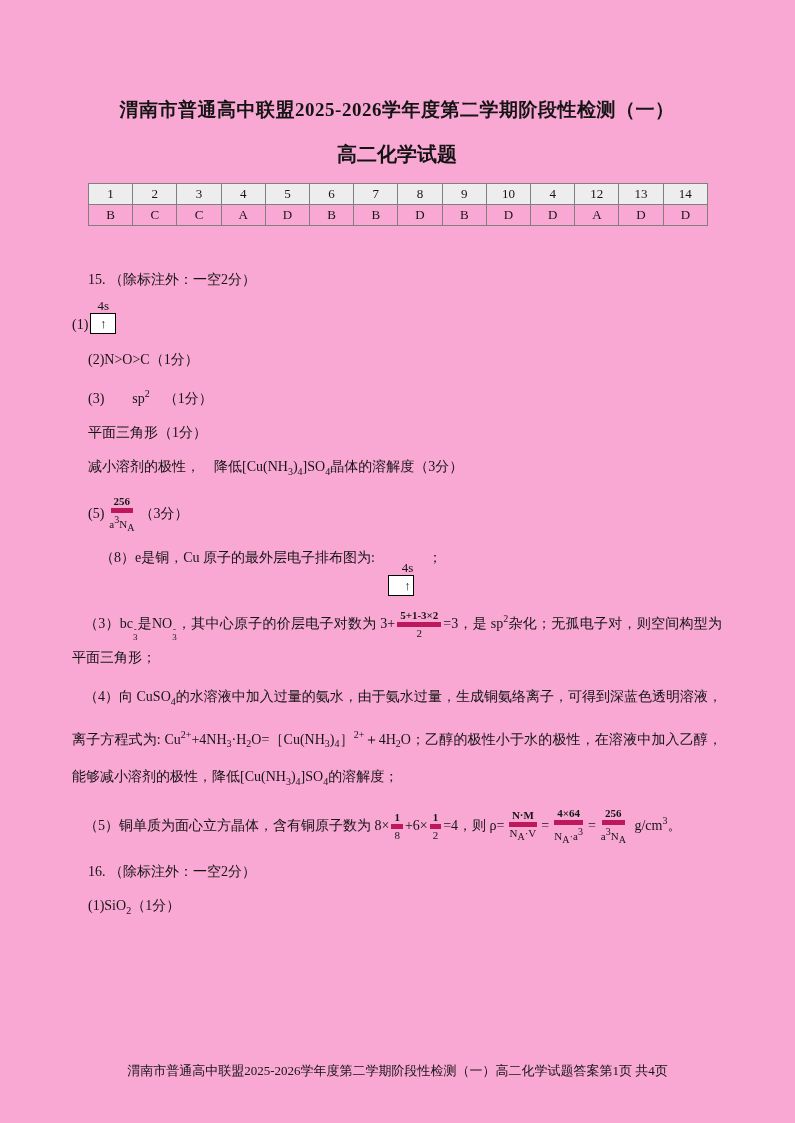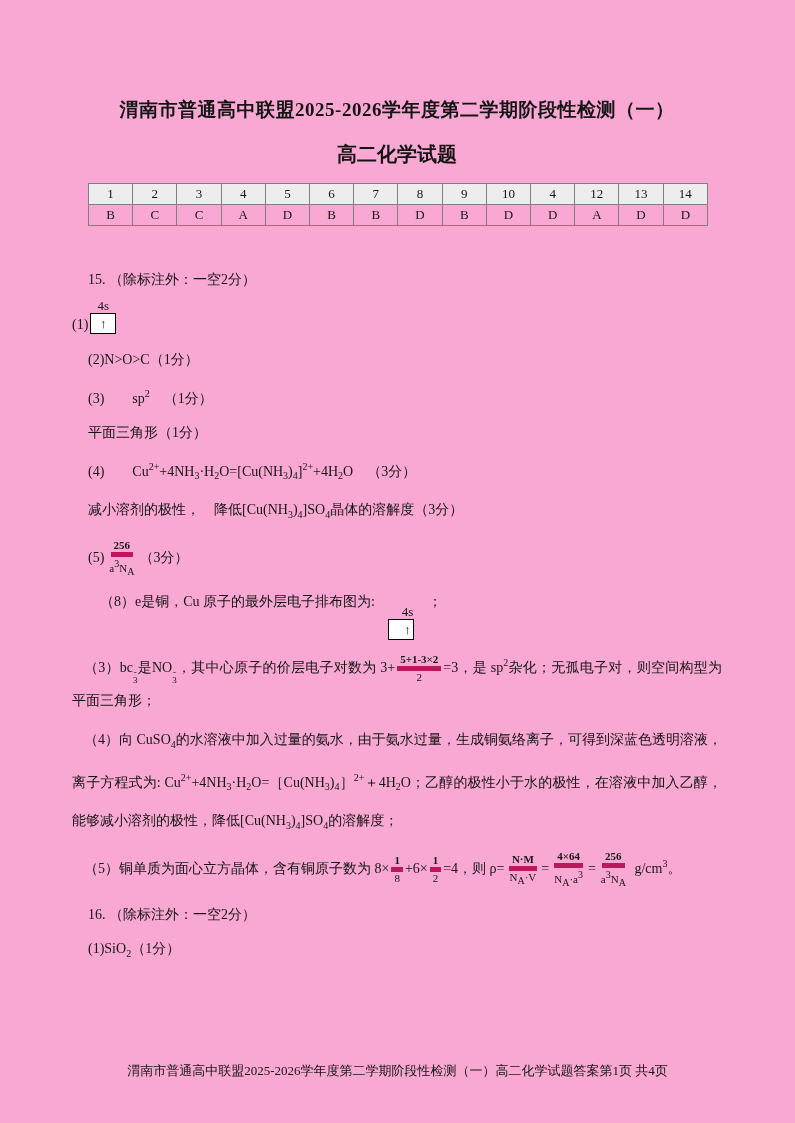--- a/index.html
+++ b/index.html
@@ -163,21 +163,20 @@
       <span class="orb-label">4s</span>
       <span class="orb-box">
           <span class="arrow">↑</span>
         </span>
     </span>
   </div>
 
   <p class="ln">(2)N&gt;O&gt;C（1分）</p>
   <p class="ln">(3)　　sp<sup>2</sup>　（1分）</p>
   <p class="ln">平面三角形（1分）</p>
-  <p class="ln">(4)　　Cu<sup>2+</sup>+4NH<sub>3</sub>·H<sub>2</sub>O=[Cu(NH<sub>3</sub>)<sub>4</sub>]<sup>2+</sup>+4H<sub>2</sub>O　（3分）</p>
   <p class="ln">减小溶剂的极性，　降低[Cu(NH<sub>3</sub>)<sub>4</sub>]SO<sub>4</sub>晶体的溶解度（3分）</p>
   <p class="ln">(5)<span class="frac">
         <span class="fn">256</span>
         <span class="fd">a<sup>3</sup>N<sub>A</sub></span>
       </span>（3分）</p>
 
   <p class="ln e1">
     <span>（8）e是铜，Cu 原子的最外层电子排布图为:</span>
     <span class="orbital inline">
       <span class="orb-label">4s</span>

